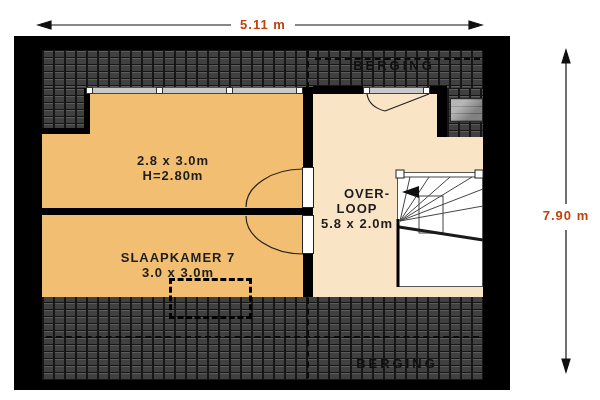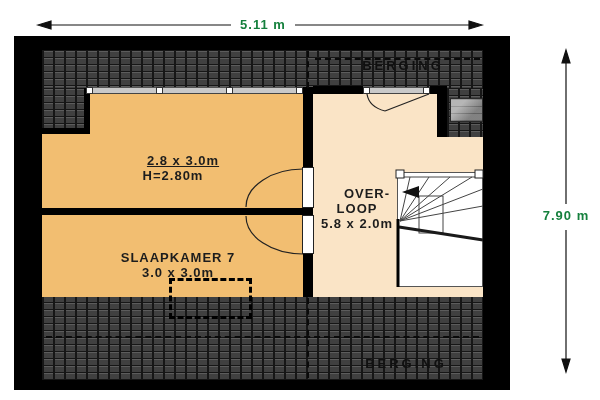--- a/index.html
+++ b/index.html
@@ -30,24 +30,24 @@
       repeating-linear-gradient(0deg, rgba(0,0,0,.25) 0 1px, rgba(0,0,0,0) 1px 7px);
   }
   .stairbox{background:#fff;border:1px solid #555;box-sizing:border-box;}
   .dash-v{width:0;border-left:2px dashed #0a0a0a;}
   .dash-h{height:0;border-top:2px dashed #0a0a0a;}
   .dormer{border:3px dashed #000;box-sizing:border-box;background:transparent;}
   .lbl{
     position:absolute;transform:translateX(-50%);white-space:nowrap;
     font-size:13px;font-weight:700;color:#1d1d1d;letter-spacing:1px;line-height:13px;
   }
-  .berging{letter-spacing:3px;color:#101010;font-weight:700;margin-left:9px;}
+  .berging{letter-spacing:3px;color:#101010;font-weight:700;}
   .dim{
     position:absolute;transform:translateX(-50%);white-space:nowrap;background:#fff;
-    font-size:13px;font-weight:700;color:#15803d;letter-spacing:1px;line-height:14px;padding:0 3px;
+    font-size:13px;font-weight:700;color:#c2410c;letter-spacing:1px;line-height:14px;padding:0 3px;
   }
   svg{position:absolute;left:0;top:0;pointer-events:none;}
 </style>
 </head>
 <body>
 
 <div class="stage">
 
   <div class="abs frame"></div>
 
@@ -126,21 +126,21 @@
       <line x1="400" y1="221" x2="483" y2="206"></line>
       <rect x="419" y="196" width="24" height="37"></rect>
     </g>
     <line x1="399" y1="227" x2="483" y2="240" stroke="#1a1a1a" stroke-width="3"></line>
     <line x1="398" y1="219" x2="398" y2="287" stroke="#000" stroke-width="3"></line>
     <polygon points="402,192 419,186 419,198" fill="#111"></polygon>
     <rect x="396" y="170" width="8" height="8" fill="#fff" stroke="#222"></rect>
     <rect x="475" y="170" width="8" height="8" fill="#fff" stroke="#222"></rect>
   </svg>
 
-  <div class="lbl" style="left:183px;top:154px;text-decoration:underline;">2.8 x 3.0m</div>
+  <div class="lbl" style="left:173px;top:154px;">2.8 x 3.0m</div>
   <div class="lbl" style="left:173px;top:169px;">H=2.80m</div>
 
   <div class="lbl" style="left:178px;top:251px;">SLAAPKAMER 7</div>
   <div class="lbl" style="left:178px;top:266px;">3.0 x 3.0m</div>
 
   <div class="lbl" style="left:367px;top:187px;">OVER-</div>
   <div class="lbl" style="left:357px;top:202px;">LOOP</div>
   <div class="lbl" style="left:357px;top:217px;">5.8 x 2.0m</div>
 
   <div class="lbl berging" style="left:394px;top:59px;">BERGING</div>

